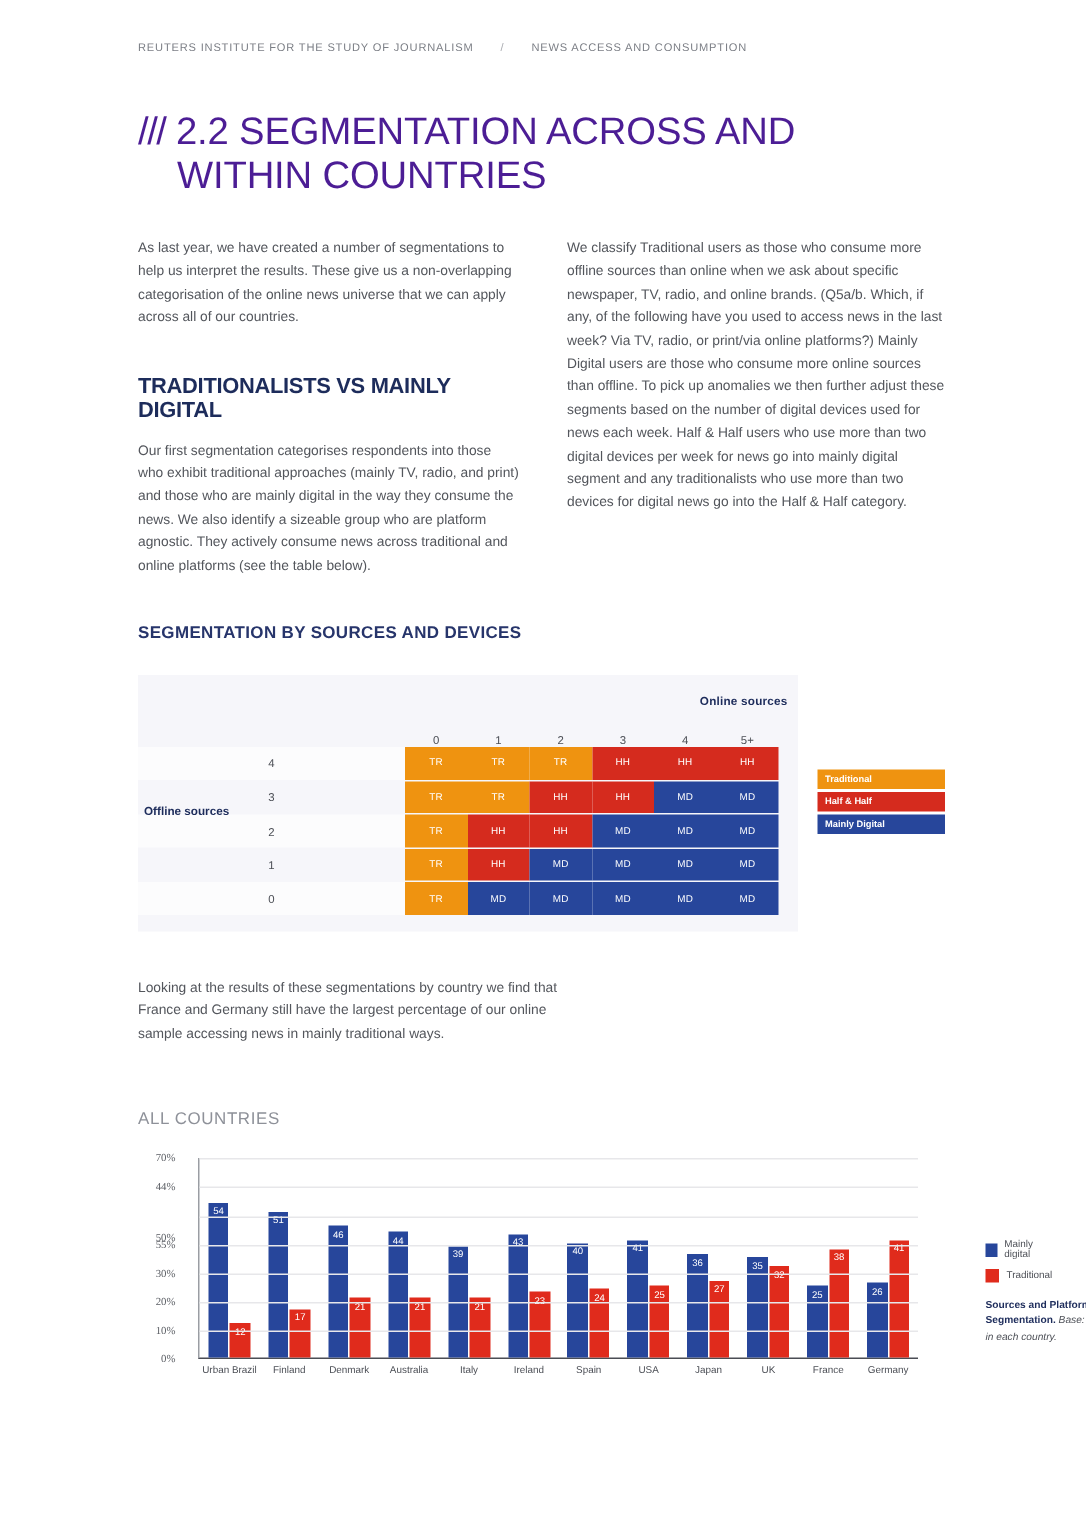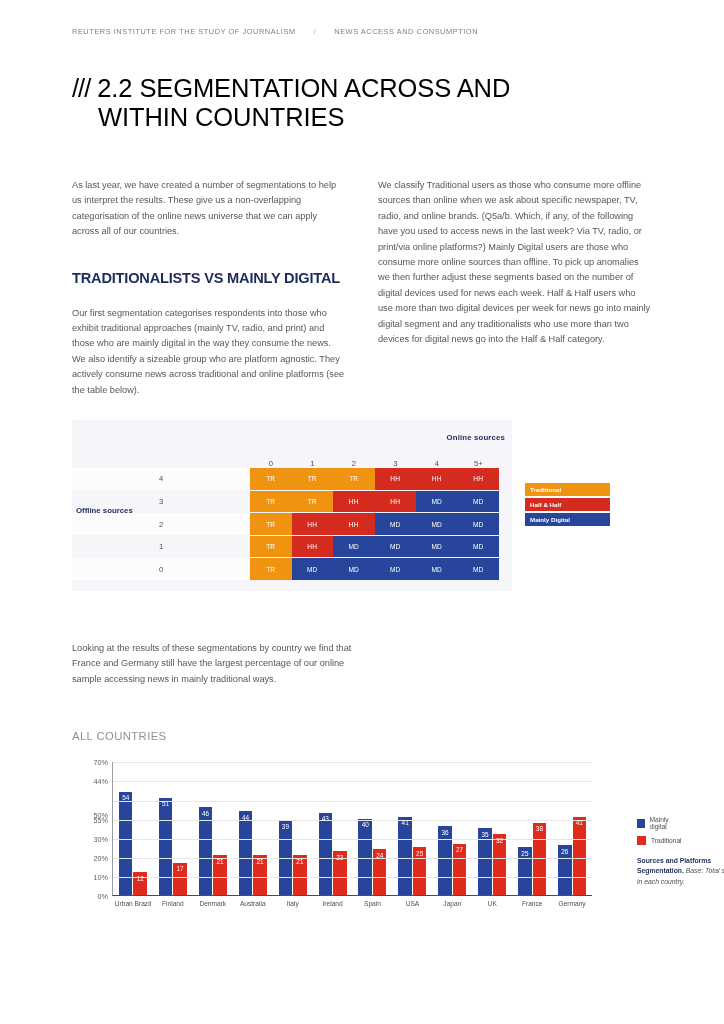--- a/index.html
+++ b/index.html
@@ -3,54 +3,53 @@
 <meta charset="utf-8">
 <style>
   * { box-sizing: border-box; margin: 0; padding: 0; }
   html, body {
     width: 724px; height: 1024px;
     background: #ffffff;
     font-family: "Liberation Sans", sans-serif;
     color: #53565c;
     overflow: hidden;
   }
-  .page { position: relative; width: 724px; height: 1024px; padding: 0 72px; }
+  .page { position: relative; width: 724px; height: 1024px; padding: 0 92px; }
 
   
   .runhead {
     padding-top: 27px;
     font-size: 7.4px;
     letter-spacing: 0.55px;
     color: #7b7e85;
     display: flex;
     align-items: center;
     white-space: nowrap;
   }
   .runhead .sep { margin: 0 18px; color: #a9abb0; }
 
   
   .title {
     margin-top: 38px;
     font-size: 25.5px;
     line-height: 29px;
     font-weight: 400;
-    color: #000000;
+    color: #4c1d95;
     letter-spacing: -0.1px;
   }
   .title .slashes { letter-spacing: -1px; }
   .title .l2 { display:block; padding-left: 26px; }
 
   
   .cols { display: flex; gap: 32px; margin-top: 26px; }
   .col { width: 288px; }
   p.body {
     font-size: 9.2px;
     line-height: 15.4px;
     color: #53565c;
-    margin-top: 20px;
   }
   p.body + p.body { margin-top: 13px; }
   .subhead {
     font-size: 14.6px;
     font-weight: bold;
     color: #1d2c5b;
     letter-spacing: -0.2px;
     margin-top: 30px;
     margin-bottom: 11px;
   }
@@ -116,23 +115,24 @@
   
   .chart-area { position: relative; margin-top: 16px; height: 160px; }
   .plot {
     position:absolute; left: 40px; top: 4px;
     width: 480px; height: 134px;
     border-left: 1px solid #9a9da3;
     border-bottom: 1.3px solid #4a4d54;
   }
   .grid { position:absolute; left:0; right:0; height:1px; background:#e7e7ea; }
   .ylab {
-    position:absolute; right: 100%; margin-right: 5px;
+    position:absolute; right: 100%; margin-right: 16px;
     font-size: 7.2px; color:#5a5d63; transform: translateY(-50%);
     white-space: nowrap;
+    font-family: Liberation Serif, serif;
   }
   .groups { position:absolute; left:0; bottom:0; width:100%; height:100%; display:flex; }
   .group { flex:1; position: relative; display:flex; align-items:flex-end; justify-content:center; gap: 1px; }
   .bar { width: 13.5px; position: relative; }
   .bar .v {
     position:absolute; top: 2.5px; left:0; right:0;
     text-align:center; font-size: 6.4px; color:#ffffff; font-weight: 500;
   }
   .xlab {
     position:absolute; top: 100%; margin-top: 5px; left:50%;
@@ -168,20 +168,23 @@
     <div class="col">
       <p class="body">As last year, we have created a number of segmentations to help us interpret the results. These give us a non-overlapping categorisation of the online news universe that we can apply across all of our countries.</p>
       <h2 class="subhead">TRADITIONALISTS VS MAINLY DIGITAL</h2>
       <p class="body">Our first segmentation categorises respondents into those who exhibit traditional approaches (mainly TV, radio, and print) and those who are mainly digital in the way they consume the news. We also identify a sizeable group who are platform agnostic. They actively consume news across traditional and online platforms (see the table below).</p>
     </div>
     <div class="col">
       <p class="body">We classify Traditional users as those who consume more offline sources than online when we ask about specific newspaper, TV, radio, and online brands. (Q5a/b. Which, if any, of the following have you used to access news in the last week? Via TV, radio, or print/via online platforms?) Mainly Digital users are those who consume more online sources than offline. To pick up anomalies we then further adjust these segments based on the number of digital devices used for news each week. Half &amp; Half users who use more than two digital devices per week for news go into mainly digital segment and any traditionalists who use more than two devices for digital news go into the Half &amp; Half category.</p>
     </div>
   </div>
 
+  <div style="margin-top:31px">
+    <div class="secthead">SEGMENTATION BY SOURCES AND DEVICES</div>
+  </div>
 
   <div class="matrix-wrap">
     <div class="matrix">
       <div class="matrix-title">Online sources</div>
       <div class="colhdr" id="colhdr">
           <div>0</div>
           <div>1</div>
           <div>2</div>
           <div>3</div>
           <div>4</div>

